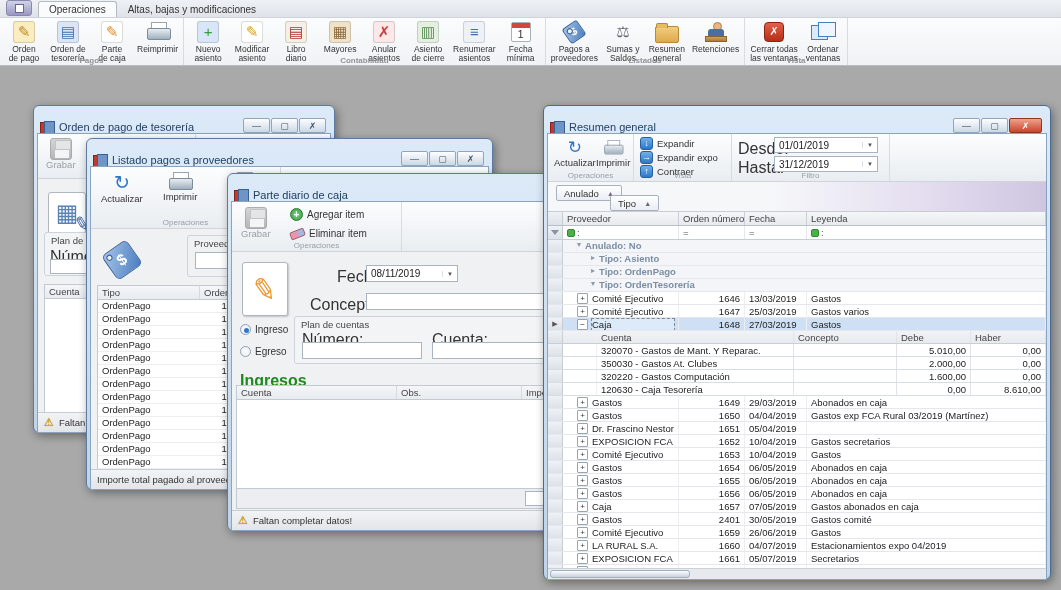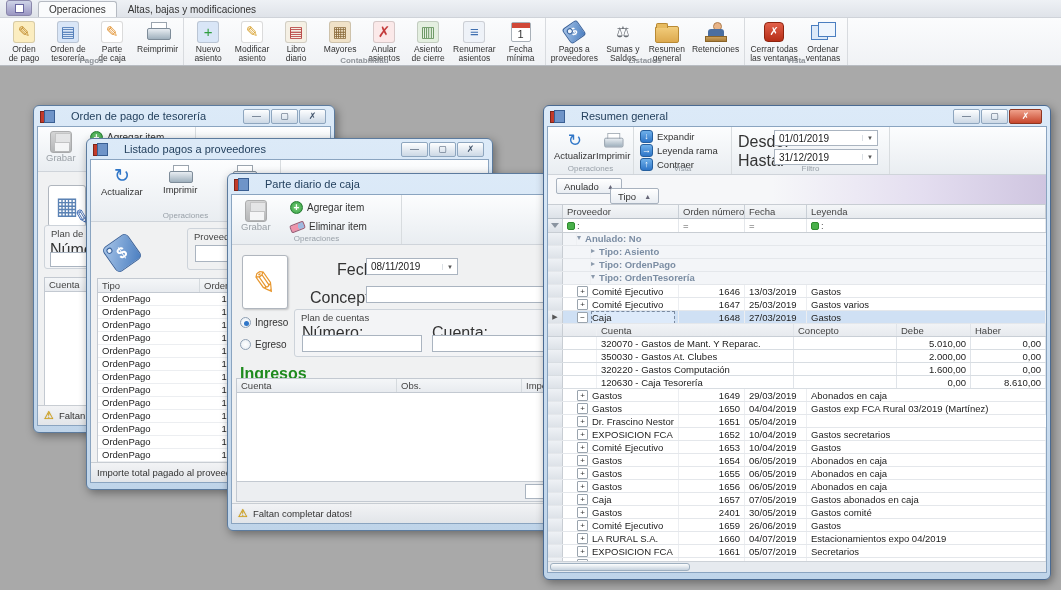--- a/index.html
+++ b/index.html
@@ -66,21 +66,21 @@
   .ic-note .pen{font-size:30px;color:#e8972e;transform:rotate(10deg);}
   
   .ic-calc{position:relative;width:38px;height:42px;background:#fff;border:1px solid #b0b6be;border-radius:3px;display:flex;align-items:center;justify-content:center;font-size:24px;color:#5b82b4;}
   .ic-calc .pen{position:absolute;right:-4px;bottom:-2px;font-size:18px;color:#2f5fae;transform:rotate(15deg);}
   
   .ic-info{width:13px;height:13px;border-radius:50%;background:radial-gradient(#7fb4e8,#2f76c8);color:#fff;font-size:9px;font-style:italic;font-weight:bold;display:flex;align-items:center;justify-content:center;font-family:"Liberation Serif",serif;}
   .warn{color:#e0a400;font-size:11px;text-shadow:0 0 1px #8a6a00;}
 
   
   .win{position:absolute;border:1px solid #5c7b9e;border-radius:6px;background:linear-gradient(#dceaf8,#bfd4e9);box-shadow:2px 3px 10px rgba(0,0,0,.38);padding:0 3px 3px 3px;}
-  .titlebar{height:20px;display:flex;align-items:center;gap:18px;padding:0 3px;font-size:11px;color:#24415e;}
+  .titlebar{height:27px;display:flex;align-items:flex-end;gap:6px;padding:0 3px;font-size:11px;color:#24415e;}
   .ticon{position:relative;width:13px;height:12px;flex:0 0 auto;}
   .ticon:before{content:"";position:absolute;left:0;top:1px;width:5px;height:10px;background:#c23a2a;border:1px solid #7e2418;}
   .ticon:after{content:"";position:absolute;left:4px;top:0;width:9px;height:11px;background:#6f94c8;border:1px solid #3a5f93;}
   .ttext{white-space:nowrap;overflow:hidden;}
   .tbtns{margin-left:auto;display:flex;gap:1px;padding-right:2px;}
   .tbtn{width:27px;height:15px;border:1px solid #8ea6bf;border-radius:2px;background:linear-gradient(#fdfeff,#ccd8e5);font-size:9px;color:#41536a;display:flex;align-items:center;justify-content:center;line-height:0;}
   .tbtn.close{background:linear-gradient(#f0a18b,#c7462c);border-color:#8e3520;color:#fff;width:33px;}
   .client{position:relative;background:#f0f1f2;border:1px solid #8aa4c0;overflow:hidden;}
 
   
@@ -600,21 +600,21 @@
           </div>
           <div class="wtblabel">Operaciones</div>
         </div>
         <div class="wtbgroup" style="left:86px;width:98px;">
           <div class="smbtn" style="left:6px;top:3px;font-size:9.5px;">
             <span class="ic-blue">↓</span>
             <span>Expandir</span>
           </div>
           <div class="smbtn" style="left:6px;top:17px;font-size:9.5px;">
             <span class="ic-blue">→</span>
-            <span>Leyenda rama</span>
+            <span>Expandir expo</span>
           </div>
           <div class="smbtn" style="left:6px;top:31px;font-size:9.5px;">
             <span class="ic-blue">↑</span>
             <span>Contraer</span>
           </div>
           <div class="wtblabel">Vista</div>
         </div>
         <div class="wtbgroup" style="left:184px;width:158px;">
           <div class="flabel" style="left:6px;top:6px;">Desde:</div>
           <div class="combo" style="left:42px;top:3px;width:104px;height:16px;">

